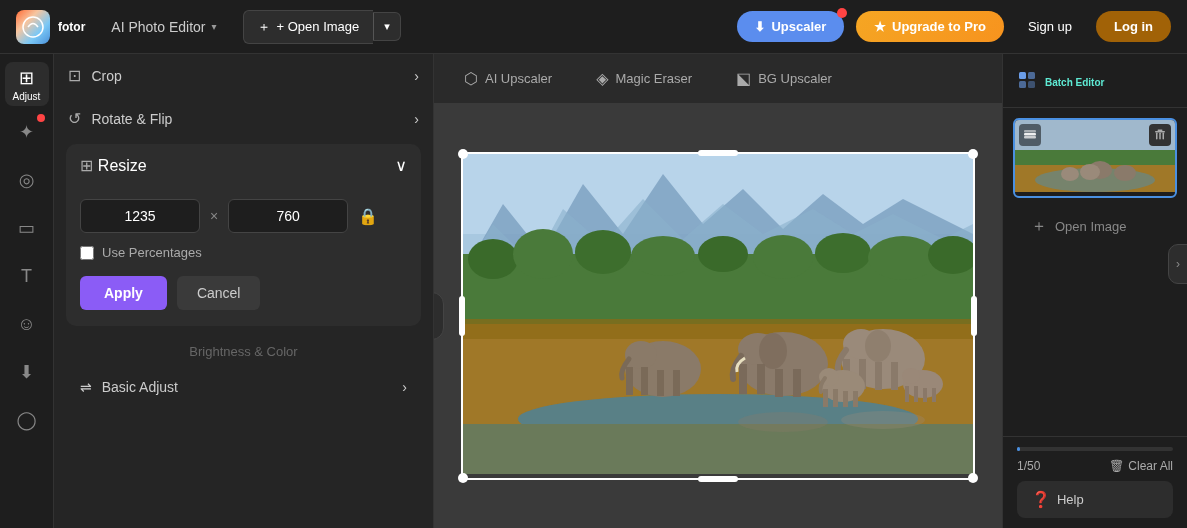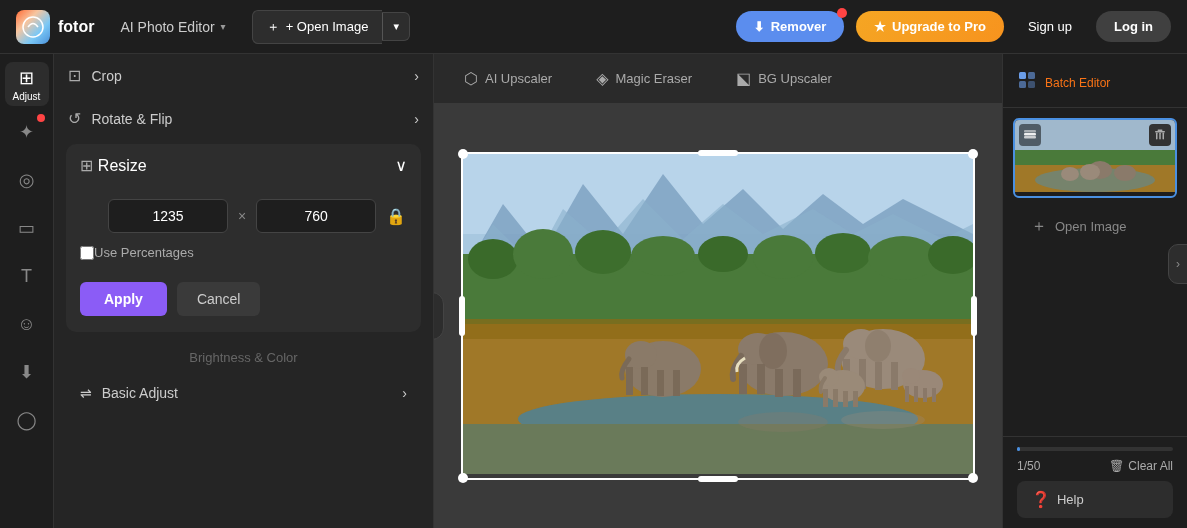--- a/index.html
+++ b/index.html
@@ -38,21 +38,21 @@
       background: linear-gradient(135deg, #ff6b35, #f7c59f, #7bc8f6, #4a90d9);
       display: flex;
       align-items: center;
       justify-content: center;
       font-size: 14px;
       font-weight: bold;
       color: white;
     }
     .logo-text {
       color: #fff;
-      font-size: 16px;
+      font-size: 12px;
       font-weight: 600;
     }
     .app-title-btn {
       display: flex;
       align-items: center;
       gap: 6px;
       background: transparent;
       border: none;
       color: #ccc;
       font-size: 14px;
@@ -130,21 +130,21 @@
     .btn-signup {
       background: transparent;
       border: none;
       color: #fff;
       font-size: 13px;
       font-weight: 500;
       cursor: pointer;
       padding: 8px 12px;
     }
     .btn-login {
-      background: #404040;
+      background: #a16207;
       border: none;
       color: white;
       font-size: 13px;
       font-weight: 600;
       border-radius: 20px;
       padding: 8px 18px;
       cursor: pointer;
     }
 
     
@@ -238,39 +238,38 @@
       color: #fff;
     }
     .resize-body {
       padding: 12px 14px 16px;
     }
     .dimension-row {
       display: flex;
       align-items: center;
       gap: 10px;
       margin-bottom: 12px;
-      margin-left: 28px;
     }
     .dim-input {
       background: #1e1e1e;
       border: 1px solid #444;
       border-radius: 6px;
       color: #fff;
       font-size: 14px;
       padding: 8px 12px;
       width: 120px;
       text-align: center;
     }
     .dim-x { color: #888; font-size: 14px; }
     .lock-icon { color: #888; font-size: 16px; cursor: pointer; }
     .use-percentages {
       display: flex;
       align-items: center;
-      gap: 0;
-      margin-bottom: 22px;
+      gap: 8px;
+      margin-bottom: 16px;
     }
     .use-percentages input[type="checkbox"] {
       width: 14px;
       height: 14px;
       accent-color: #4a90e2;
     }
     .use-percentages label { color: #aaa; font-size: 13px; }
     .action-btns {
       display: flex;
       gap: 10px;
@@ -408,23 +407,23 @@
       align-items: center;
       gap: 8px;
       padding: 16px 14px 12px;
       border-bottom: 1px solid #333;
     }
     .batch-icon {
       color: #6b9de8;
       font-size: 18px;
     }
     .batch-title {
-      color: #f97316;
-      font-size: 12px;
-      font-weight: 400;
+      color: #5eead4;
+      font-size: 10px;
+      font-weight: 700;
     }
     .thumbnails-area {
       flex: 1;
       padding: 10px;
       display: flex;
       flex-direction: column;
       gap: 8px;
       overflow-y: auto;
     }
     .thumbnail-item {
@@ -572,21 +571,21 @@
   <div class="open-image-btn">
     <button class="open-image-main">
       <span>＋</span>
       <span>+ Open Image</span>
     </button>
     <button class="open-image-arrow">▾</button>
   </div>
   <div class="nav-spacer"></div>
   <button class="btn-download">
     <span>⬇</span>
-    <span>Remover</span>
+    <span>Upscaler</span>
     <span class="notif-dot"></span>
   </button>
   <button class="btn-upgrade">
     <span>★</span>
     <span>Upgrade to Pro</span>
   </button>
   <button class="btn-signup">Sign up</button>
   <button class="btn-login">Log in</button>
 </nav>
 

